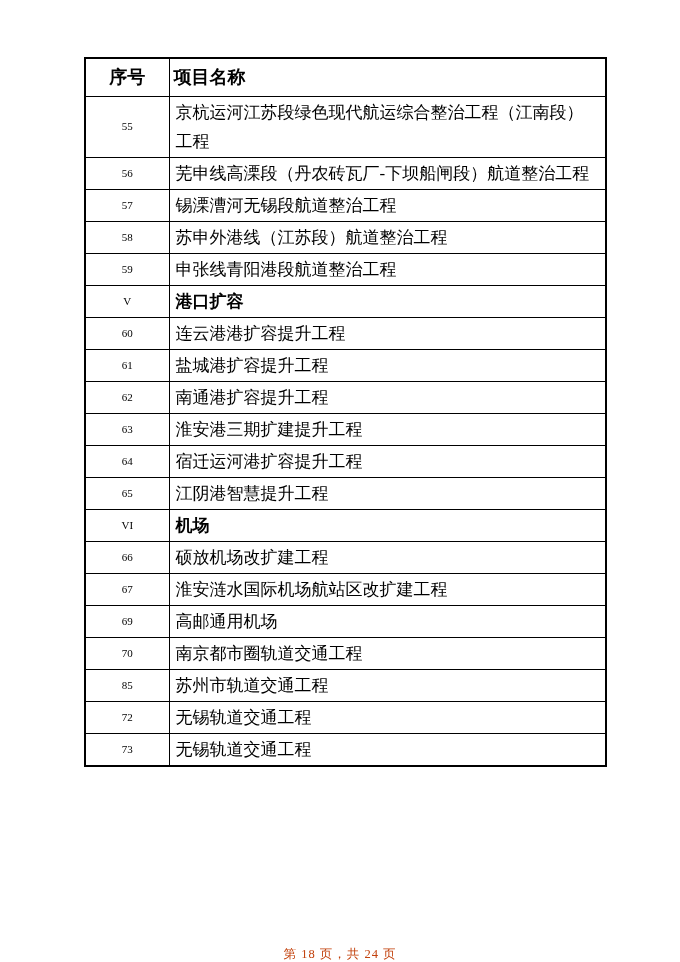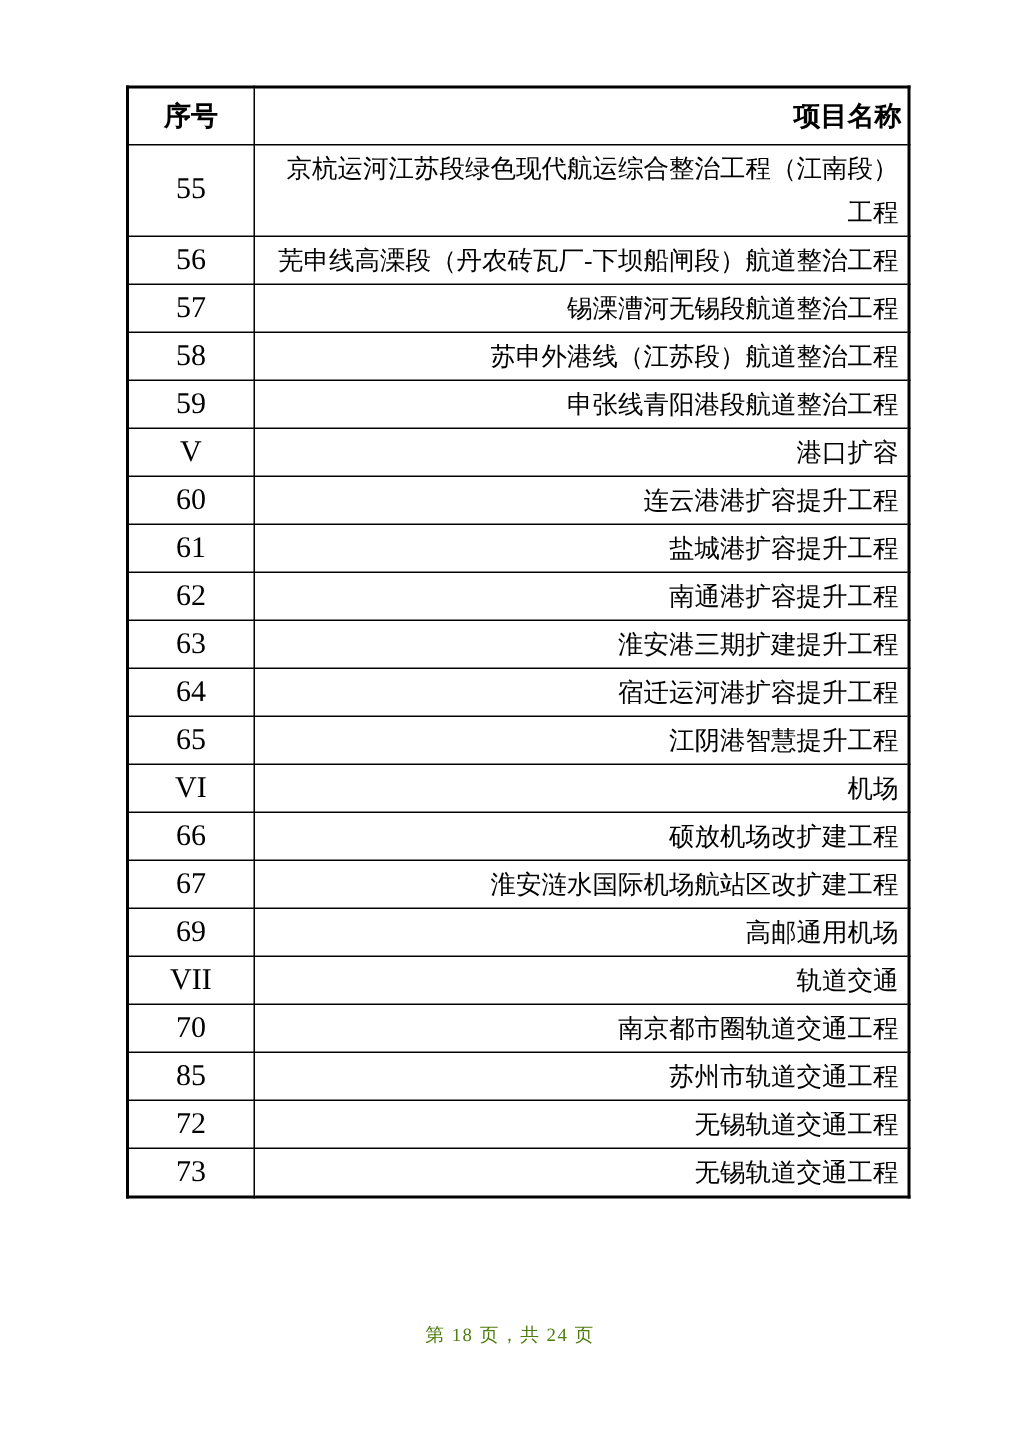--- a/index.html
+++ b/index.html
@@ -31,52 +31,52 @@
     vertical-align: middle;
   }
   table.project-table {
     border: 2px solid #000000;
   }
   th.col-no, td.col-no {
     width: 84px;
     text-align: center;
   }
   th.col-name, td.col-name {
-    text-align: right;
+    text-align: left;
   }
   thead th {
     height: 38px;
     font-size: 18px;
     font-weight: bold;
     text-align: center;
     padding: 2px 4px;
   }
   tbody td {
     height: 31px;
     font-size: 17px;
     line-height: 29px;
     padding: 1px 6px;
     font-weight: normal;
   }
   tbody td.col-no {
     padding: 1px 2px;
-    font-size: 20px;
+    font-size: 11px;
   }
   tbody tr.section td.col-name {
-    font-weight: normal;
+    font-weight: bold;
   }
   .page-footer {
     position: absolute;
-    top: 882px;
+    top: 946px;
     left: 0;
     width: 100%;
     text-align: center;
     font-size: 12.5px;
     letter-spacing: 1px;
-    color: #4d7c0f;
+    color: #c2410c;
   }
 </style>
 </head>
 <body>
 
 <div class="page">
   <table class="project-table">
     <thead>
       <tr>
         <th class="col-no">序号</th>
@@ -141,24 +141,20 @@
           <td class="col-name">硕放机场改扩建工程</td>
         </tr>
         <tr>
           <td class="col-no">67</td>
           <td class="col-name">淮安涟水国际机场航站区改扩建工程</td>
         </tr>
         <tr>
           <td class="col-no">69</td>
           <td class="col-name">高邮通用机场</td>
         </tr>
-        <tr class="section">
-          <td class="col-no">VII</td>
-          <td class="col-name">轨道交通</td>
-        </tr>
         <tr>
           <td class="col-no">70</td>
           <td class="col-name">南京都市圈轨道交通工程</td>
         </tr>
         <tr>
           <td class="col-no">85</td>
           <td class="col-name">苏州市轨道交通工程</td>
         </tr>
         <tr>
           <td class="col-no">72</td>

